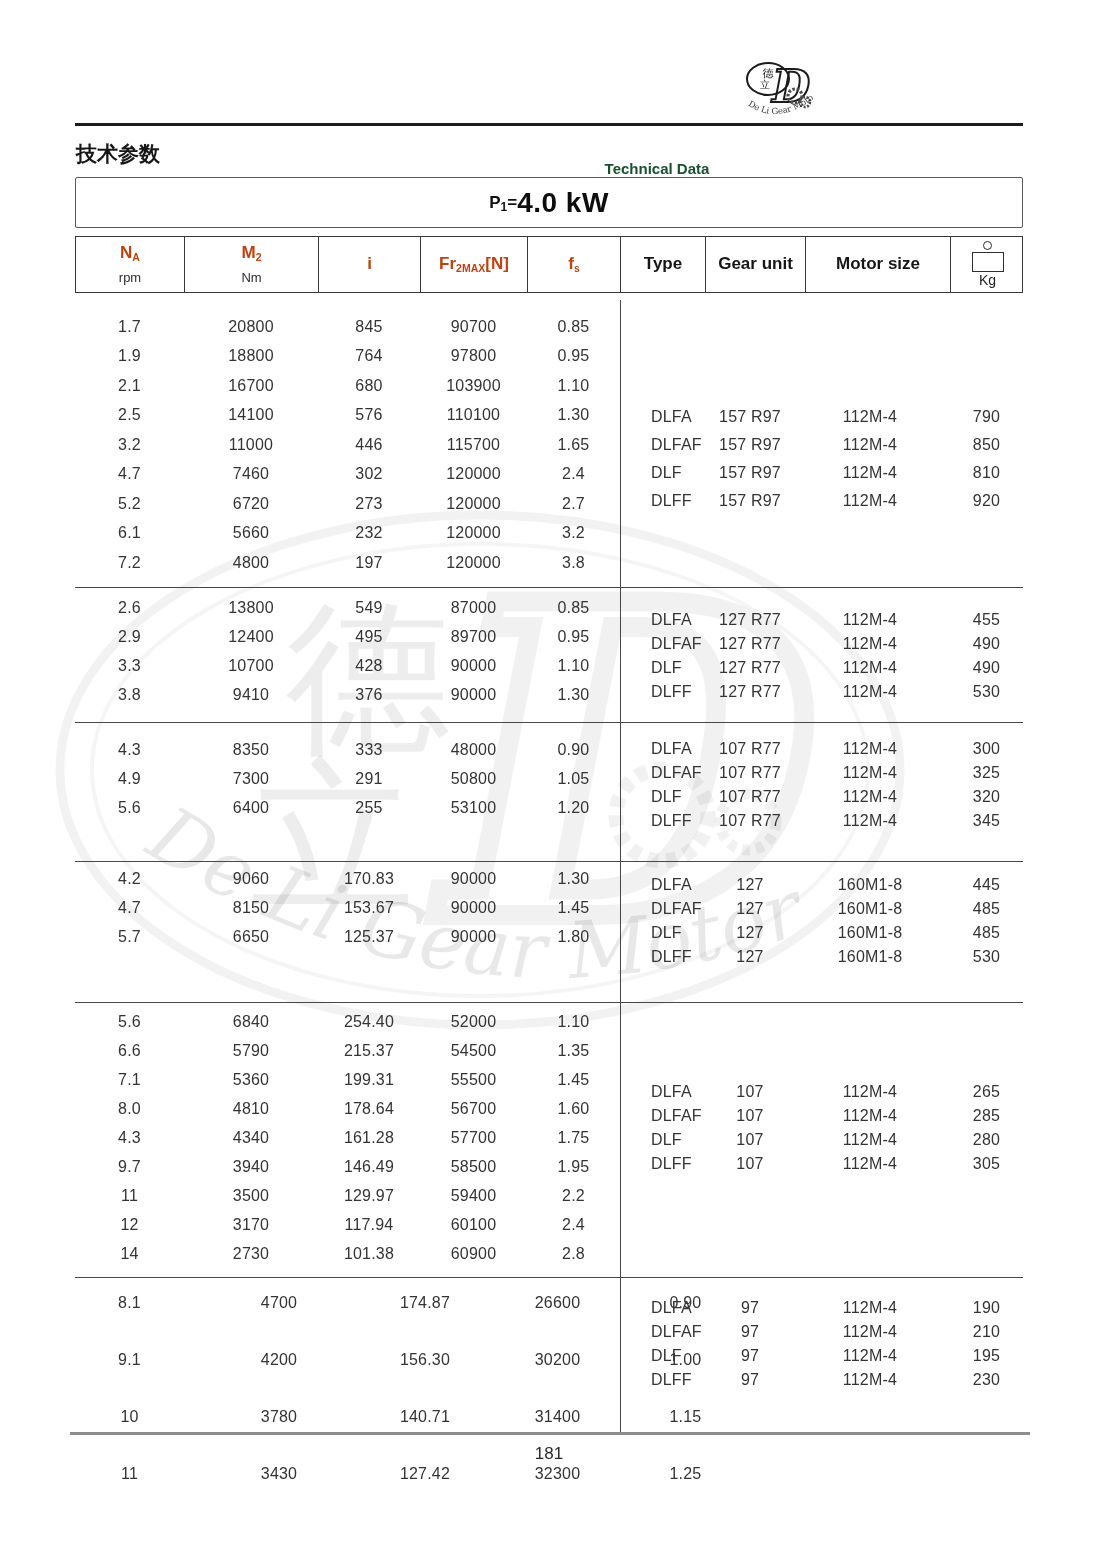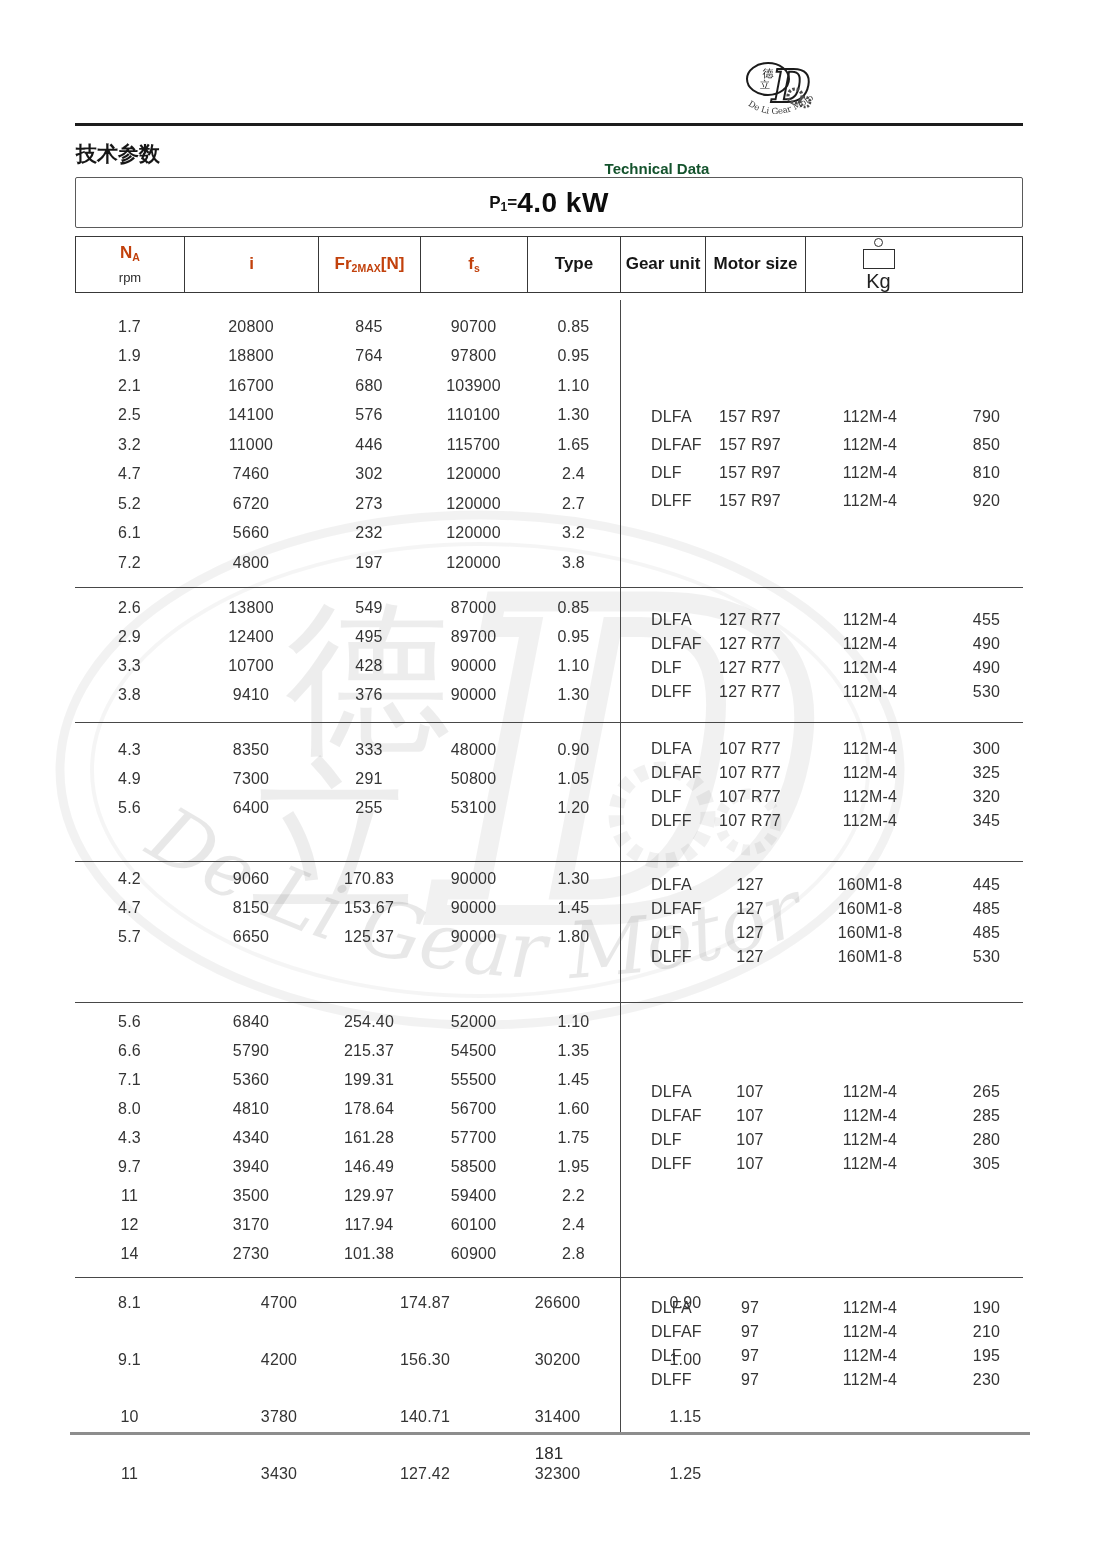--- a/index.html
+++ b/index.html
@@ -31,21 +31,21 @@
   .hcell{border-right:1.5px solid #383838;display:flex;flex-direction:column;
          align-items:center;justify-content:center;line-height:1.1;}
   .hcell:last-child{border-right:none;}
   .hmain{font-size:17px;font-weight:bold;color:#c2410c;white-space:nowrap;}
   .hsub{font-size:10.5px;font-weight:bold;display:inline-block;transform:translateY(3px);}
   .hunit{font-size:13px;color:#2c2c2c;margin-top:8px;}
   .hlabel{font-size:17px;font-weight:bold;color:#161616;white-space:nowrap;}
   .wicon{display:flex;flex-direction:column;align-items:center;}
   .wring{width:7px;height:7px;border:1.3px solid #2e2e2e;border-radius:50%;}
   .wbody{width:30px;height:18px;border:1.5px solid #2e2e2e;margin-top:2px;}
-  .kgunit{font-size:20px;margin-top:1px;}
+  .kgunit{font-size:14px;margin-top:1px;}
 
   
   .tbody{position:absolute;left:75px;top:300px;width:948px;height:1133px;}
   .vdiv{position:absolute;left:545px;top:0;height:1133px;width:1px;background:#474747;}
   .block{position:relative;box-sizing:border-box;}
   .sep{border-bottom:1px solid #474747;}
   .lgrid{position:absolute;left:0;width:545px;display:grid;
          grid-template-columns:109px 134px 102px 107px 93px;}
   .rgrid{position:absolute;left:545px;width:403px;display:grid;
          grid-template-columns:90px 80px 160px 73px;}
@@ -98,20 +98,24 @@
 
     <div class="pbox">
       <span class="p-small"><span>P</span><span class="p-sub">1</span><span>=</span></span>
         <span class="p-big">4.0 kW</span>
     </div>
 
     <div class="hrow">
       <div class="hcell">
         <div class="hmain"><span>N</span><span class="hsub">A</span></div>
         <div class="hunit">rpm</div>
+      </div>
+      <div class="hcell">
+        <div class="hmain"><span>M</span><span class="hsub">2</span></div>
+        <div class="hunit">Nm</div>
       </div>
       <div class="hcell">
         <div class="hmain"><span>i</span></div>
       </div>
       <div class="hcell">
         <div class="hmain"><span>Fr</span><span class="hsub">2MAX</span><span>[N]</span></div>
       </div>
       <div class="hcell">
         <div class="hmain"><span>f</span><span class="hsub">s</span></div>
       </div>

